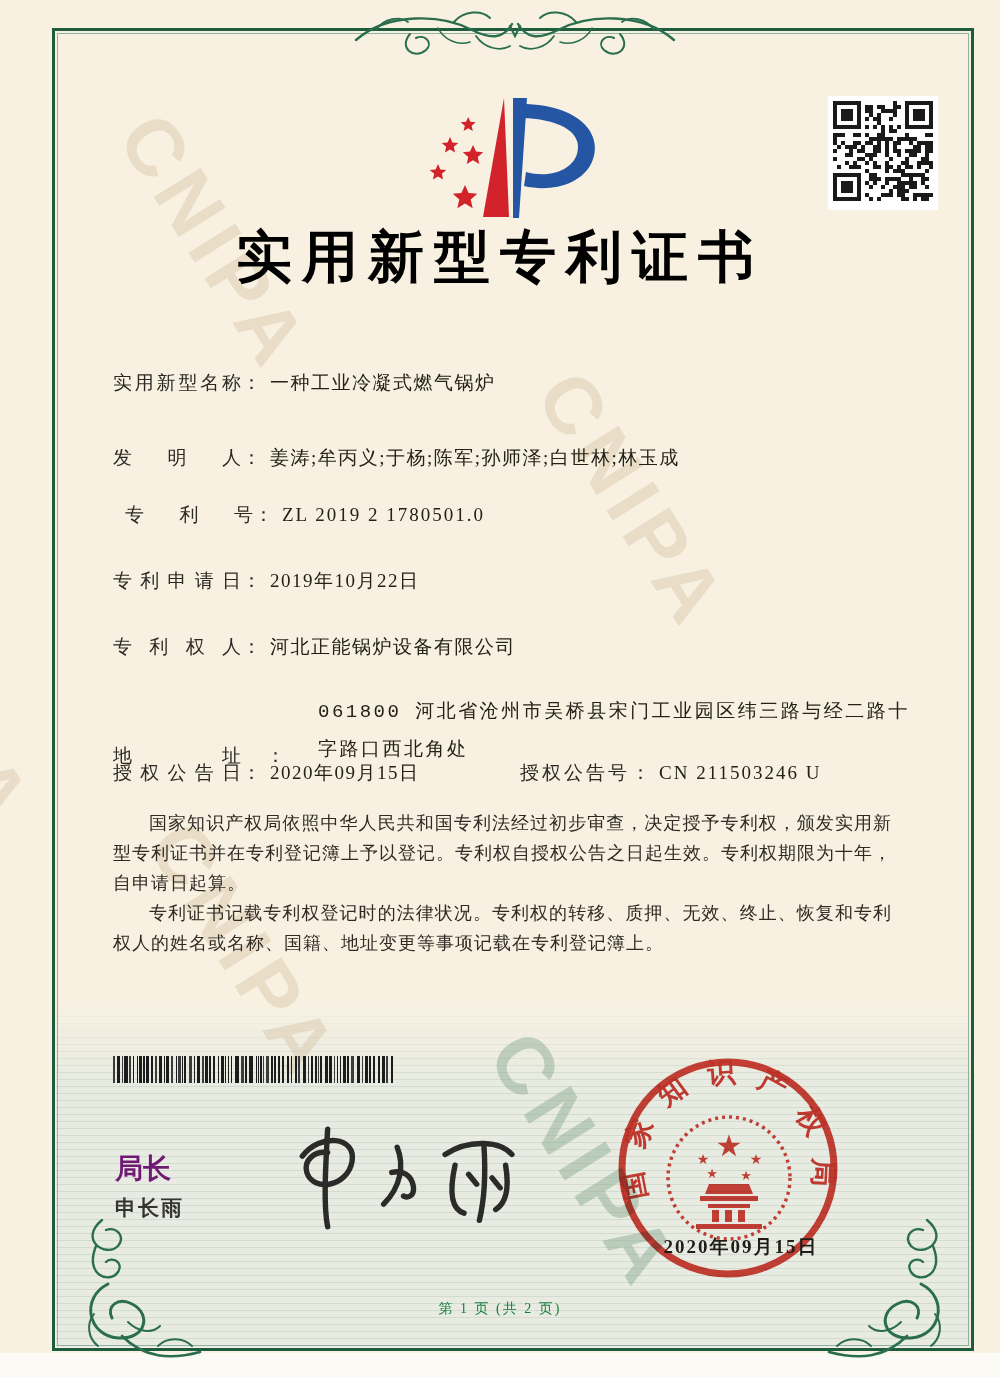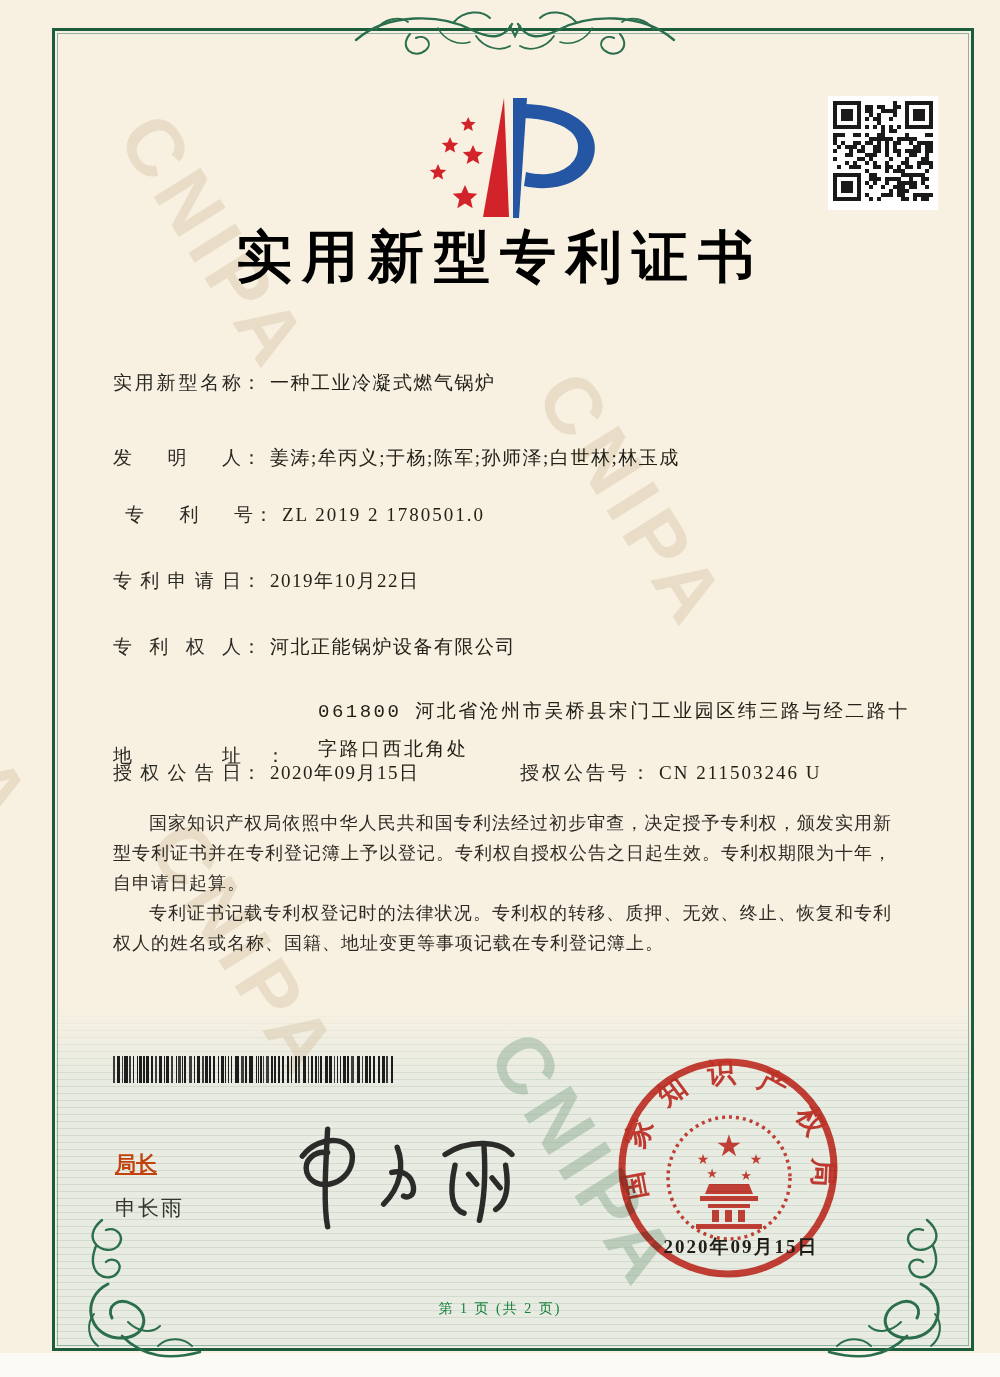--- a/index.html
+++ b/index.html
@@ -44,23 +44,23 @@
   .fvalue{margin-left:9px;letter-spacing:1.5px;color:#242218;}
   .fvalue.num{letter-spacing:2px;}
   .addr-value{width:598px;line-height:38px;letter-spacing:2.5px;font-family:Liberation Mono, monospace;}
   .grant2{position:absolute;left:407px;top:0;display:flex;align-items:center;white-space:nowrap;}
   .body-par{position:absolute;left:113px;width:779px;z-index:4;
     font-size:18px;line-height:30px;letter-spacing:1px;text-align:justify;
     text-indent:2em;color:#2f2b24;}
   
   .barcode{position:absolute;left:113px;top:1056px;z-index:4;}
   .officer-title{position:absolute;left:115px;top:1150px;z-index:4;
-    font-family:"Liberation Sans",sans-serif;font-weight:600;font-size:21px;color:#c2410c;text-decoration:underline;}
+    font-family:"Liberation Sans",sans-serif;font-weight:600;font-size:28px;color:#701a75;}
   .officer-name{position:absolute;left:115px;top:1194px;z-index:4;
-    font-family:"Liberation Sans",sans-serif;font-weight:400;font-size:21px;color:#343431;letter-spacing:2px;}
+    font-family:"Liberation Sans",sans-serif;font-weight:700;font-size:21px;color:#343431;letter-spacing:2px;}
   .signature{position:absolute;left:268px;top:1118px;z-index:4;}
   .seal{position:absolute;left:608px;top:1048px;z-index:5;mix-blend-mode:multiply;opacity:.95;}
   .seal-date{position:absolute;left:636px;top:1234px;z-index:6;width:210px;text-align:center;
     font-size:19px;font-weight:bold;letter-spacing:2px;color:#201d18;}
   .footer{position:absolute;left:0;right:0;top:1300px;z-index:4;text-align:center;
     font-size:14px;letter-spacing:2px;color:#15803d;}
   
   .logo{position:absolute;left:425px;top:90px;z-index:4;}
   .qr{position:absolute;left:828px;top:96px;z-index:4;background:#ffffff;padding:5px;}
 </style>

